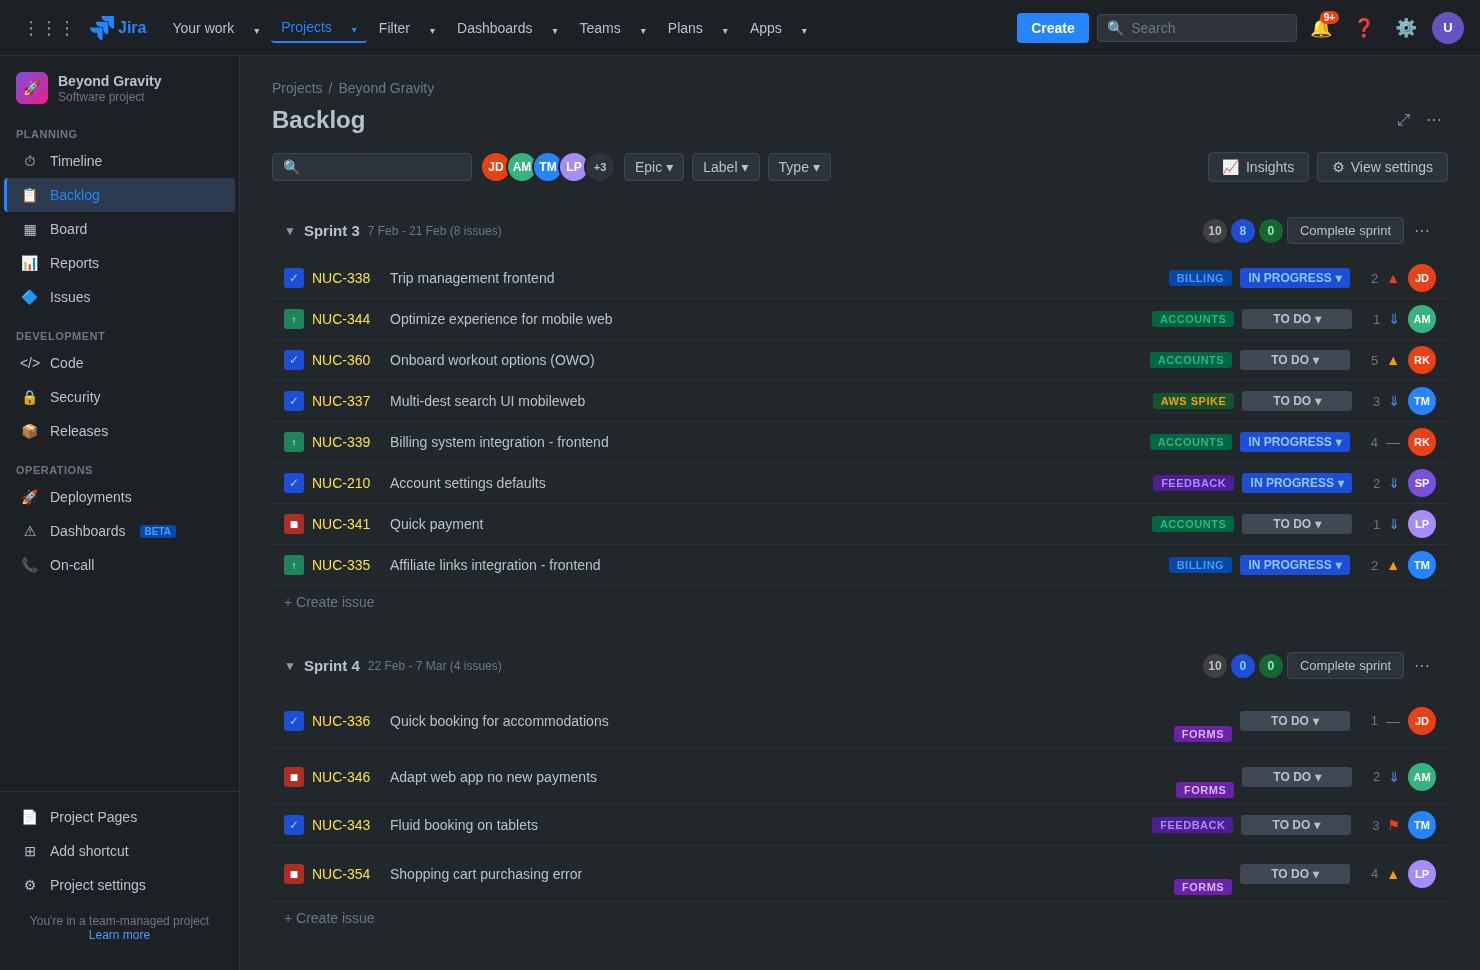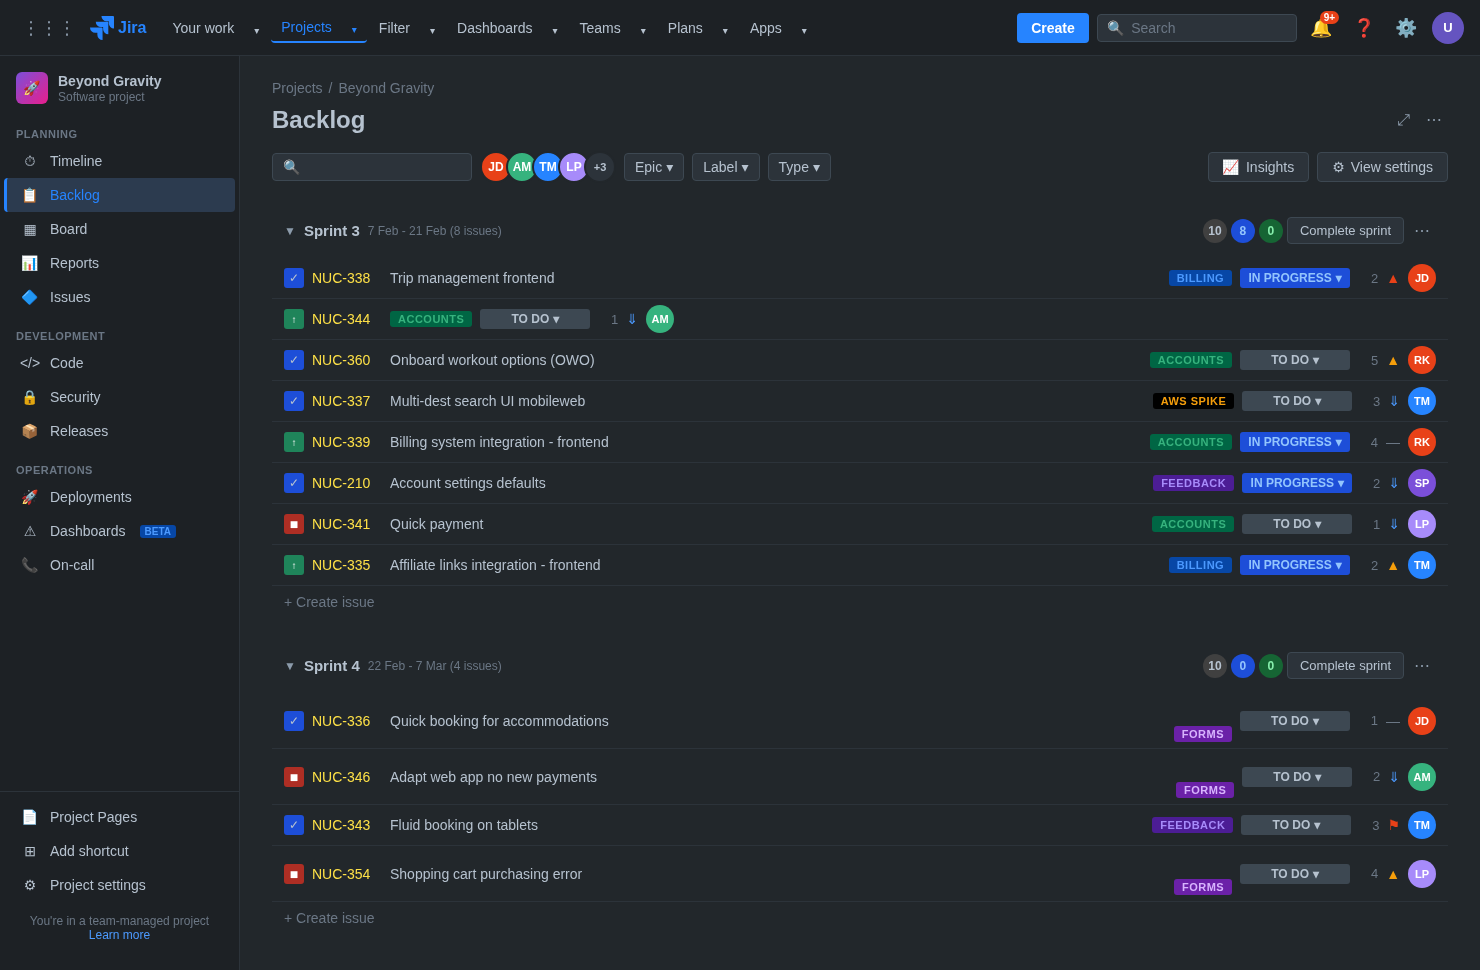--- a/index.html
+++ b/index.html
@@ -167,21 +167,21 @@
     .issue-type-task { background: #1d4ed8; }
     .issue-type-bug { background: #ae2e24; }
     .issue-key { color: #fde047; font-size: 14px; min-width: 70px; flex-shrink: 0; cursor: pointer; }
     .issue-summary { flex: 1; color: #b6c2cf; font-size: 14px; cursor: pointer; }
     .issue-label {
       padding: 2px 8px; border-radius: 3px; font-size: 11px; font-weight: 700;
       letter-spacing: 0.5px; flex-shrink: 0;
     }
     .label-billing { background: #0747a6; color: #4c9aff; }
     .label-accounts { background: #006644; color: #36b37e; }
-    .label-aws { background: #000000; color: #f59e0b; }
+    .label-aws { background: #14532d; color: #f59e0b; }
     .label-feedback { background: #4c1d95; color: #a78bfa; }
     .label-forms { background: #6b21a8; color: #d8b4fe; margin-top: 27px; }
     .status-btn {
       display: flex; align-items: center; gap: 4px; padding: 3px 8px;
       border-radius: 3px; font-size: 12px; font-weight: 600; cursor: pointer;
       border: none; flex-shrink: 0; min-width: 110px; justify-content: center;
     }
     .status-inprogress { background: #1d4ed8; color: #93c5fd; }
     .status-todo { background: #3d4852; color: #b6c2cf; }
     .issue-points { min-width: 20px; text-align: right; color: #6b7785; font-size: 13px; }
@@ -422,20 +422,21 @@
             <span>▾</span>
           </button>
           <span class="issue-points">2</span>
           <span class="priority-icon" style="color:#e84118">▲</span>
           <div class="issue-assignee" style="background:#e84118;color:#fff">JD</div>
         </div>
 
         <div class="issue-row">
           <div class="issue-type-icon issue-type-story" style="color:#fff;font-size:10px;">↑</div>
           <span class="issue-key">NUC-344</span>
+          <span class="issue-summary">Optimize experience for mobile web</span>
           <span class="issue-label label-accounts">ACCOUNTS</span>
           <button class="status-btn status-todo">
             <span>TO DO</span>
             <span>▾</span>
           </button>
           <span class="issue-points">1</span>
           <span class="priority-icon" style="color:#4c9aff">⇓</span>
           <div class="issue-assignee" style="background:#36b37e;color:#fff">AM</div>
         </div>
 

